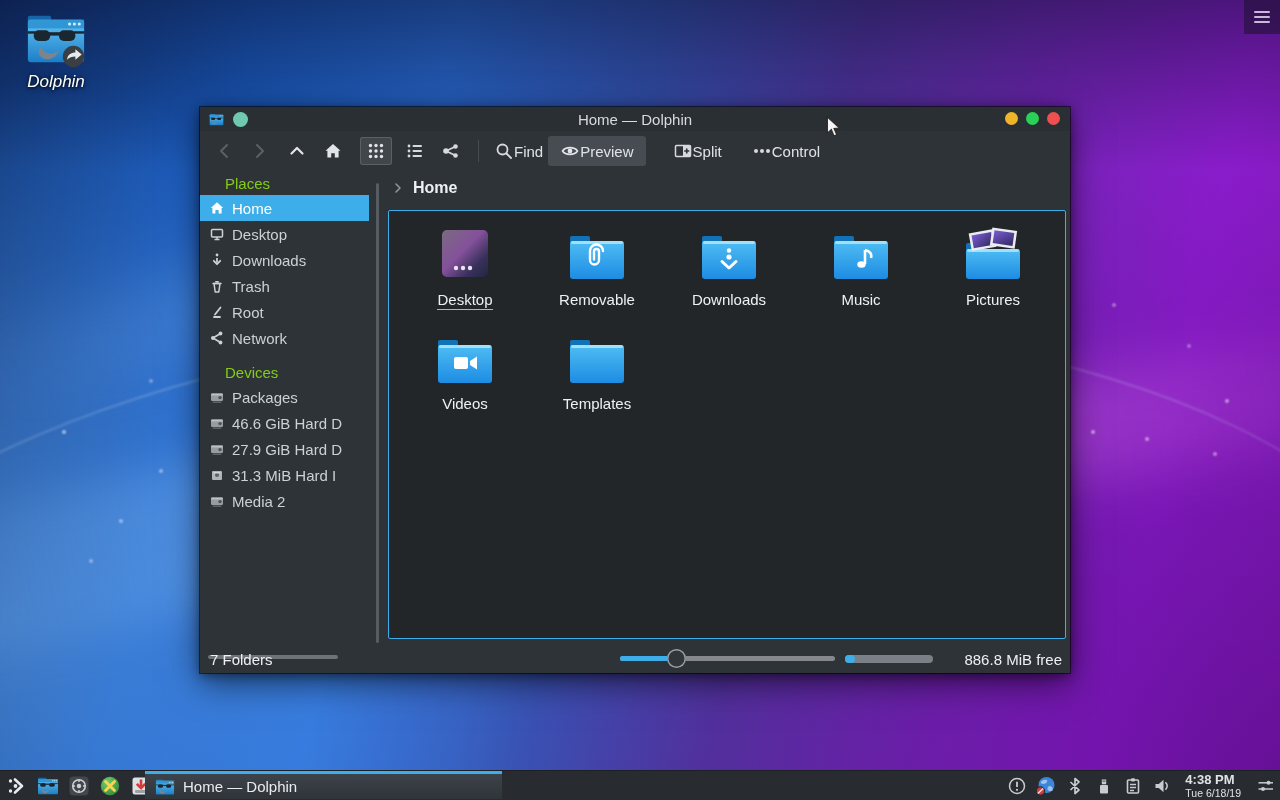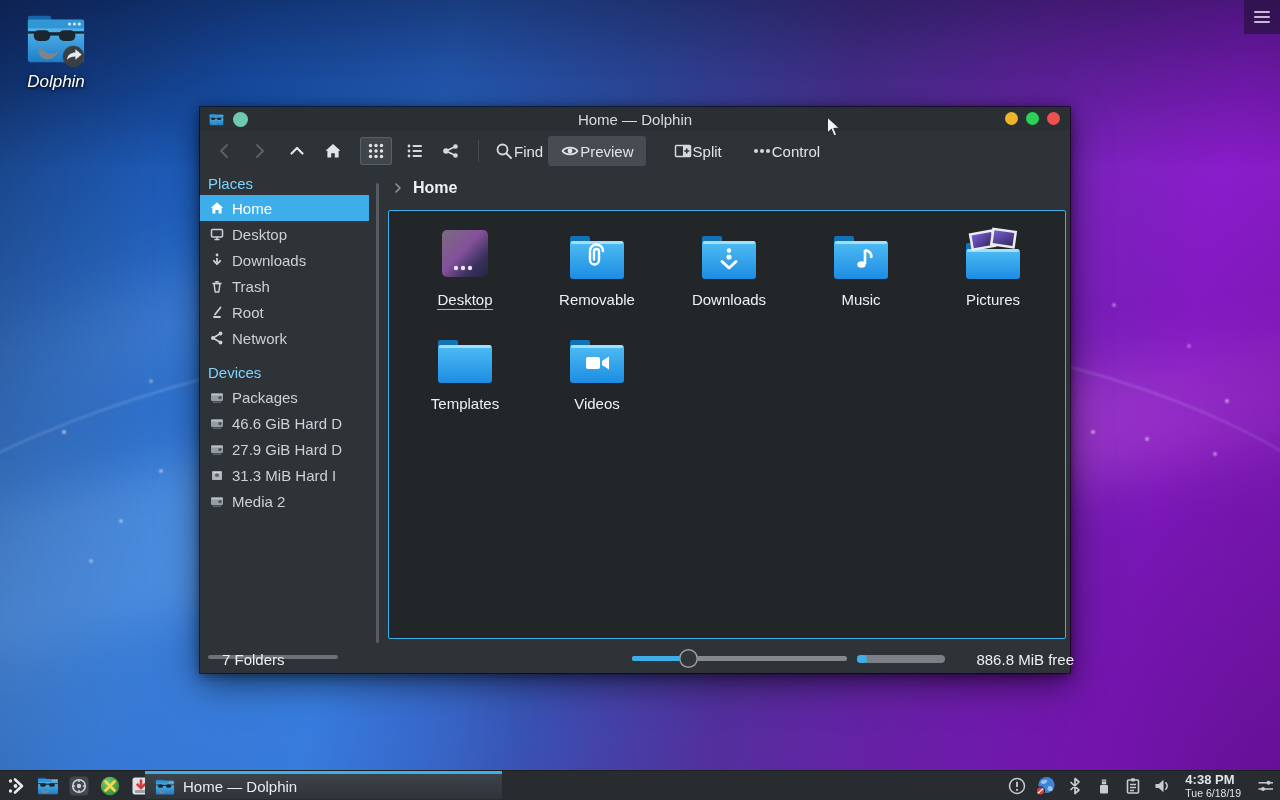--- a/index.html
+++ b/index.html
@@ -57,21 +57,21 @@
   .tbtn svg{display:block;}
   .pressed{background:#474c52;}
   .gridbtn{background:#41464b;box-shadow:inset 0 0 0 1px #5a6166;padding:4px 6px;}
   .tsep{width:1px;height:22px;background:#474c51;margin:0 10px 0 12px;}
 
   .breadcrumb{position:absolute;left:190px;top:66px;height:30px;display:flex;align-items:center;gap:7px;}
   .breadcrumb .crumb{font-size:16px;font-weight:bold;color:#eef1f3;}
 
   
   #sidebar{position:absolute;left:0;top:64px;width:182px;height:474px;overflow:hidden;}
-  .sb-head{color:#7dd3fc;font-size:15px;height:24px;line-height:26px;padding-left:8px;margin-top:9px;
+  .sb-head{color:#84cc16;font-size:15px;height:24px;line-height:26px;padding-left:25px;margin-top:9px;
     white-space:nowrap;overflow:hidden;}
   .sb-sec:first-child .sb-head{margin-top:0;}
   .sb-item{display:flex;align-items:center;gap:7px;height:26px;padding-left:9px;margin-right:13px;
     color:#ccd1d5;white-space:nowrap;overflow:hidden;}
   .sb-item .icon{flex:0 0 auto;width:16px;height:16px;}
   .sb-item .icon svg{display:block;width:16px;height:16px;}
   .sb-label{font-size:15px;white-space:pre;overflow:hidden;}
   .sb-item.sel{background:#3daee9;color:#ffffff;}
   #sb-vscroll{position:absolute;left:176px;top:76px;width:3px;height:460px;background:#565c61;border-radius:2px;}
   #sb-hscroll{position:absolute;left:8px;top:548px;width:130px;height:4px;background:#6c7277;border-radius:2px;}
@@ -80,21 +80,21 @@
   #view{position:absolute;left:188px;top:103px;width:678px;height:429px;background:#232629;
     border:1px solid #3daee9;border-radius:2px;box-sizing:border-box;
     display:flex;flex-wrap:wrap;align-content:flex-start;padding:12px 0 0 10px;}
   .fitem{width:132px;height:104px;display:flex;flex-direction:column;align-items:center;}
   .fitem .ficon{width:64px;height:64px;}
   .fitem .ficon svg{display:block;width:64px;height:64px;}
   .flabel{margin-top:4px;font-size:15px;color:#eef1f3;line-height:18px;}
   .fitem.sel .flabel{border-bottom:1px solid #7cc6ef;}
 
   
-  .statusbar{position:absolute;left:12px;top:538px;width:100%;height:28px;display:flex;align-items:center;
+  .statusbar{position:absolute;left:0;top:538px;width:100%;height:28px;display:flex;align-items:center;
     color:#eef1f3;font-size:15px;}
   #status-left{margin-left:10px;}
   #zoomslider{position:absolute;left:420px;top:11px;width:215px;height:5px;background:#85898d;border-radius:3px;}
   #zoom-fill{position:absolute;left:0;top:0;height:5px;background:#3daee9;border-radius:3px;}
   #zoom-handle{position:absolute;top:-7px;width:19px;height:19px;border-radius:50%;background:#31363b;
     box-shadow:inset 0 0 0 1.5px #9aa0a5;}
   #capacity{position:absolute;left:645px;top:10px;width:88px;height:8px;background:#7a8085;border-radius:4px;}
   #capacity-used{position:absolute;left:0;top:0;height:8px;background:#3daee9;border-radius:4px;}
   #status-right{position:absolute;right:8px;}
 
@@ -559,45 +559,45 @@
                   <stop offset="1" stop-color="#1d8ce3"></stop>
                 </linearGradient>
   <linearGradient id="pg" x1="0" y1="0" x2="1" y2="1">
   <stop offset="0" stop-color="#7b5cd6"></stop>
                   <stop offset="1" stop-color="#31295e"></stop>
                 </linearGradient>
               </defs>
     <rect x="5" y="13" width="20" height="9" rx="2" fill="#1272b8"></rect>
     <rect x="5" y="18" width="54" height="38" rx="3" fill="url(#fg)"></rect>
     <rect x="6" y="18" width="52" height="3" rx="1.5" fill="#a6e0fb" opacity=".95"></rect>
-    </svg>
-          </span>
-          <div class="flabel">Templates</div>
+    <rect x="21" y="30" width="14" height="12" rx="2" fill="#fff"></rect>
+              <path d="M37 34 L44 29.5 V42.5 L37 38 Z" fill="#fff"></path>
+            </svg>
+          </span>
+          <div class="flabel">Videos</div>
         </div>
         <div class="fitem">
           <span class="ficon">
             <svg viewBox="0 0 64 64">
               <defs>
                 <linearGradient id="fg" x1="0" y1="0" x2="0" y2="1">
   <stop offset="0" stop-color="#4fbdf3"></stop>
                   <stop offset="1" stop-color="#1d8ce3"></stop>
                 </linearGradient>
   <linearGradient id="pg" x1="0" y1="0" x2="1" y2="1">
   <stop offset="0" stop-color="#7b5cd6"></stop>
                   <stop offset="1" stop-color="#31295e"></stop>
                 </linearGradient>
               </defs>
     <rect x="5" y="13" width="20" height="9" rx="2" fill="#1272b8"></rect>
     <rect x="5" y="18" width="54" height="38" rx="3" fill="url(#fg)"></rect>
     <rect x="6" y="18" width="52" height="3" rx="1.5" fill="#a6e0fb" opacity=".95"></rect>
-    <rect x="21" y="30" width="14" height="12" rx="2" fill="#fff"></rect>
-              <path d="M37 34 L44 29.5 V42.5 L37 38 Z" fill="#fff"></path>
-            </svg>
-          </span>
-          <div class="flabel">Videos</div>
+    </svg>
+          </span>
+          <div class="flabel">Templates</div>
         </div>
       </div>
 
     <div class="statusbar">
       <span id="status-left">7 Folders</span>
       <div id="zoomslider">
         <div id="zoom-fill" style="width: 26%;"></div>
         <div id="zoom-handle" style="left: calc(26% - 9px);"></div>
       </div>
       <div id="capacity">

